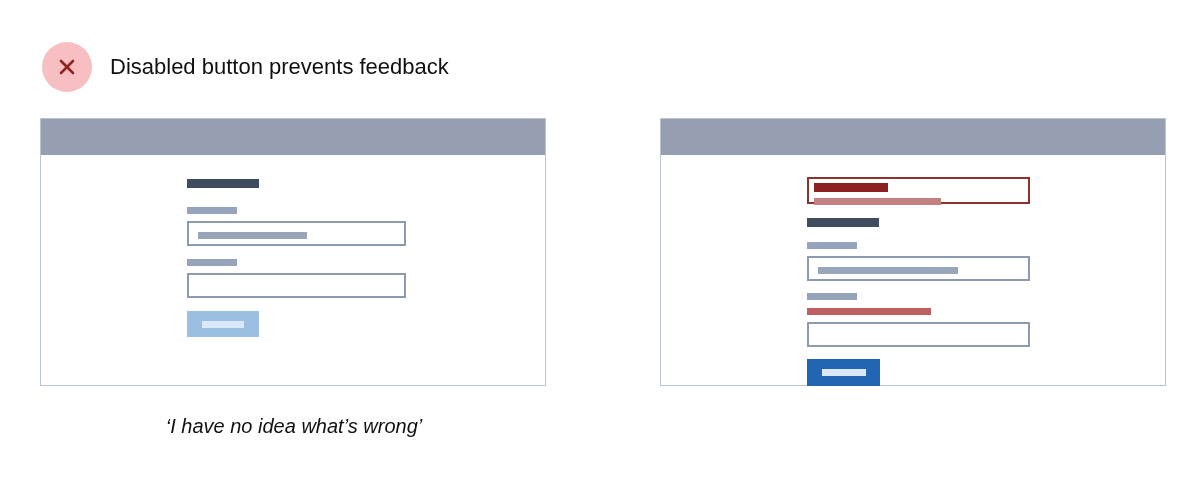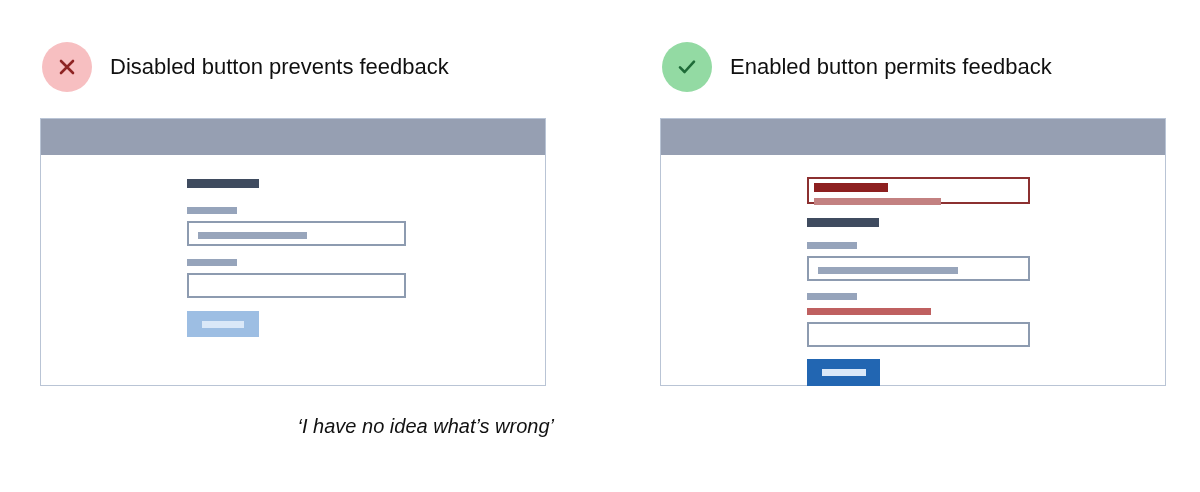--- a/index.html
+++ b/index.html
@@ -139,21 +139,21 @@
     background: #c38181;
     height: 7px;
   }
 
   
   .caption {
     position: absolute;
     top: 415px;
     left: 0;
     width: 520px;
-    text-align: right;
+    text-align: center;
     font-size: 20px;
     font-style: italic;
     color: #111111;
   }
 </style>
 </head>
 <body>
 
 <div class="figure">
 
@@ -187,28 +187,20 @@
         </div>
 
       </div>
     </div>
 
     <div class="caption">‘I have no idea what’s wrong’</div>
   </div>
 
   <div class="panel panel-right">
 
-    <div class="panel-header">
-      <div class="status-badge good">
-        <svg width="26" height="26" viewBox="0 0 26 26" aria-hidden="true">
-          <path d="M6 13.4 L10.6 18 L20 7.6" stroke="#1e6b38" stroke-width="2.6" stroke-linecap="round" stroke-linejoin="round" fill="none"></path>
-        </svg>
-      </div>
-      <div class="panel-heading">Enabled button permits feedback</div>
-    </div>
 
     <div class="card">
       <div class="card-titlebar"></div>
       <div class="card-body">
 
         <div class="alert" style="left:146px; top:22px; width:223px; height:27px;">
           <div class="alert-title" style="left:5px; top:4px; width:74px;"></div>
           <div class="alert-text" style="left:5px; top:19px; width:127px;"></div>
         </div>
 

